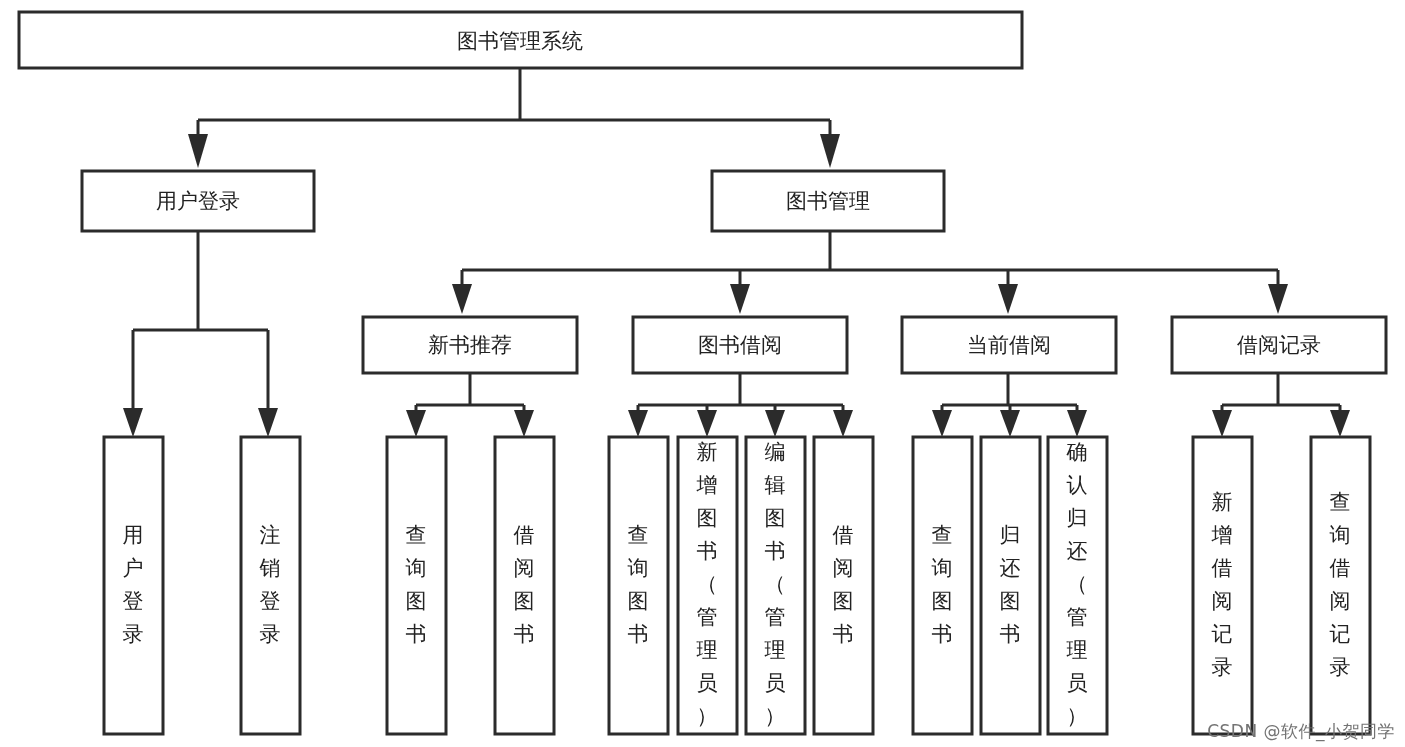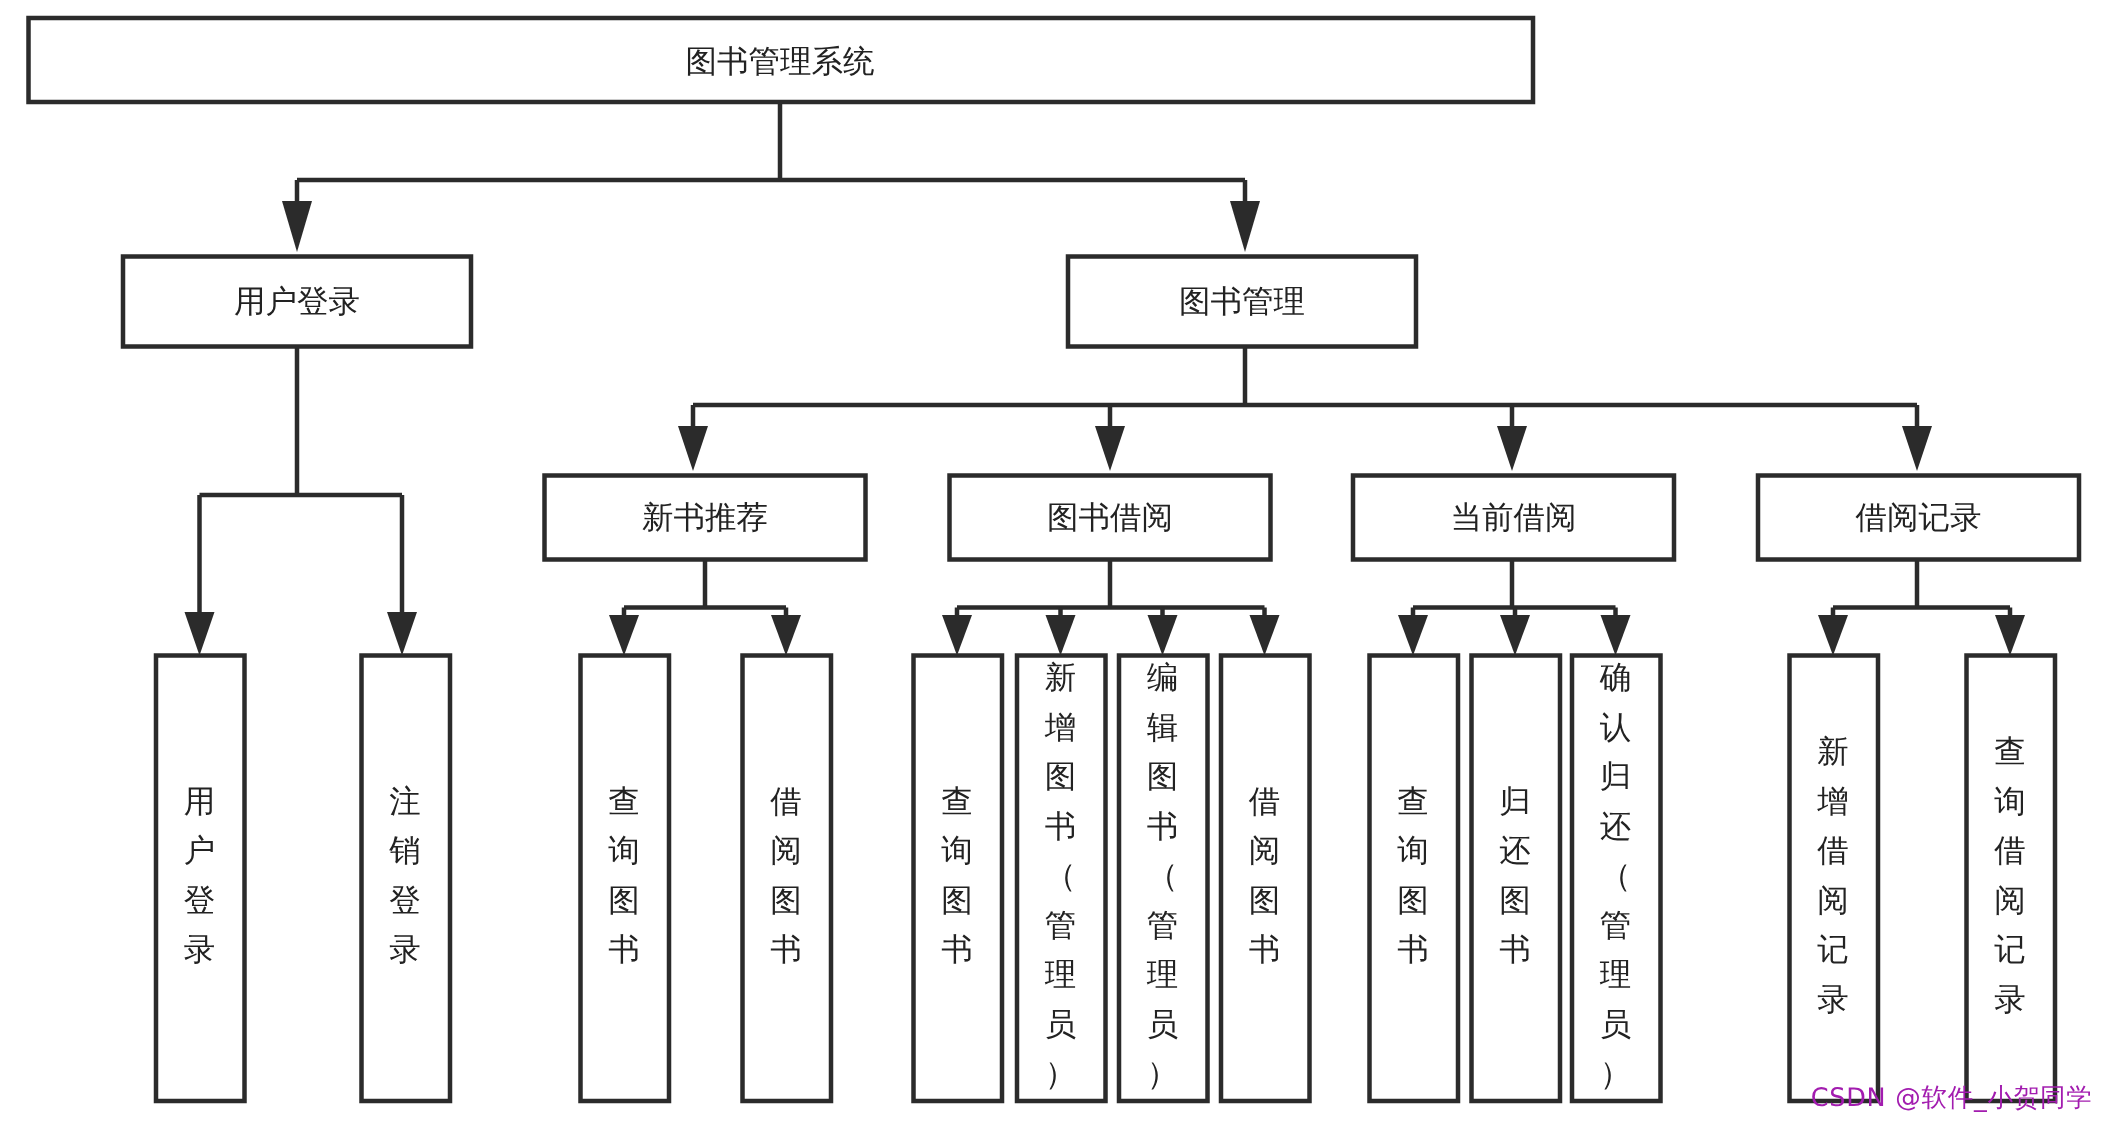--- a/index.html
+++ b/index.html
@@ -59,21 +59,21 @@
     font-size: 21px;
     fill: #222222;
     text-anchor: middle;
   }
   .watermark {
     position: absolute;
     right: 10px;
     bottom: 4px;
     font-family: "DejaVu Sans", "Liberation Sans", sans-serif;
     font-size: 17px;
-    color: #a21caf;
+    color: #737373;
     letter-spacing: 0.5px;
     white-space: nowrap;
     user-select: none;
   }
 </style>
 </head>
 <body>
 
 <div id="diagram-root">
   <svg id="tree-svg" viewBox="0 0 1405 747" xmlns="http://www.w3.org/2000/svg">

